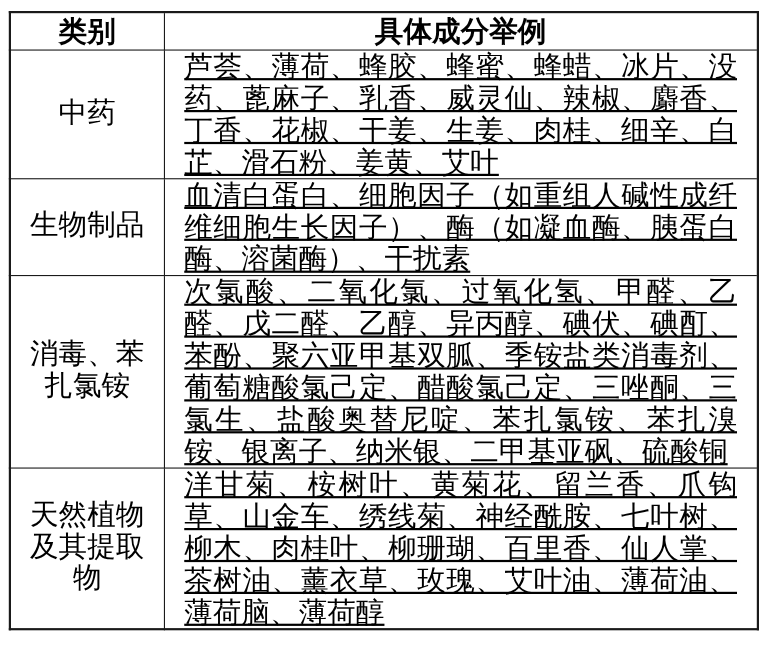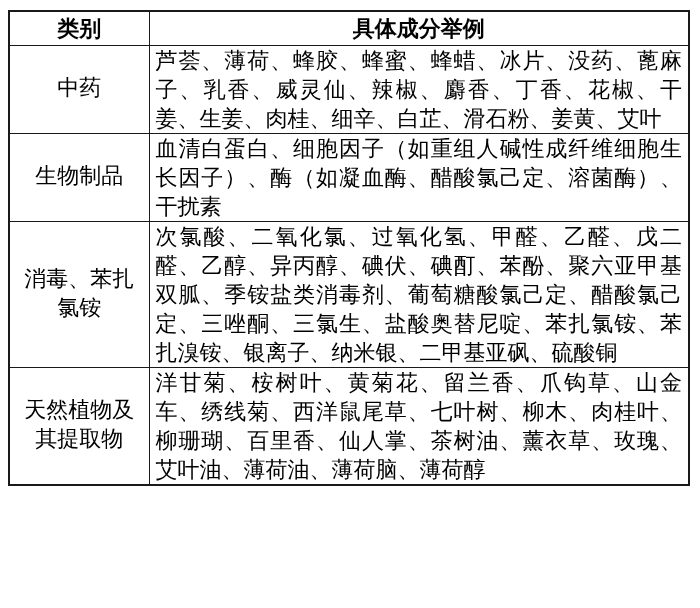--- a/index.html
+++ b/index.html
@@ -20,42 +20,43 @@
   table.ingredients {
     border-collapse: collapse;
     table-layout: fixed;
     width: 682px;
     margin: 10px 0 0 8px;
     border: 2px solid #1a1a1a;
   }
   table.ingredients th,
   table.ingredients td {
     border: 1.5px solid #1a1a1a;
-    font-size: 22px;
+    font-size: 26px;
     line-height: 29px;
     color: #000000;
     vertical-align: middle;
     word-break: normal;
     line-break: strict;
   }
   th.hdr {
     font-weight: bold;
     text-align: center;
     padding: 2px 0;
   }
   col.cat-col { width: 140px; }
   td.cat {
     text-align: center;
     padding: 0 10px;
     font-family: Liberation Mono, monospace;
   }
   td.ex {
     text-align: justify;
     text-justify: inter-character;
-    padding: 0 6px;
+    padding: 0 18px;
+    text-decoration: underline;
   }
 </style>
 </head>
 <body>
 
 <div class="page">
   <table class="ingredients">
     <colgroup>
       <col class="cat-col">
       <col>
@@ -66,25 +67,25 @@
         <th class="hdr">具体成分举例</th>
       </tr>
     </thead>
     <tbody>
       <tr>
         <td class="cat">中药</td>
         <td class="ex">芦荟、薄荷、蜂胶、蜂蜜、蜂蜡、冰片、没药、蓖麻子、乳香、威灵仙、辣椒、麝香、丁香、花椒、干姜、生姜、肉桂、细辛、白芷、滑石粉、姜黄、艾叶</td>
       </tr>
       <tr>
         <td class="cat">生物制品</td>
-        <td class="ex">血清白蛋白、细胞因子（如重组人碱性成纤维细胞生长因子）、酶（如凝血酶、醋酸氯己定、溶菌酶）、干扰素</td>
+        <td class="ex">血清白蛋白、细胞因子（如重组人碱性成纤维细胞生长因子）、酶（如凝血酶、胰蛋白酶、溶菌酶）、干扰素</td>
       </tr>
       <tr>
         <td class="cat">消毒、苯扎氯铵</td>
         <td class="ex">次氯酸、二氧化氯、过氧化氢、甲醛、乙醛、戊二醛、乙醇、异丙醇、碘伏、碘酊、苯酚、聚六亚甲基双胍、季铵盐类消毒剂、葡萄糖酸氯己定、醋酸氯己定、三唑酮、三氯生、盐酸奥替尼啶、苯扎氯铵、苯扎溴铵、银离子、纳米银、二甲基亚砜、硫酸铜</td>
       </tr>
       <tr>
         <td class="cat">天然植物及其提取物</td>
-        <td class="ex">洋甘菊、桉树叶、黄菊花、留兰香、爪钩草、山金车、绣线菊、西洋鼠尾草、七叶树、柳木、肉桂叶、柳珊瑚、百里香、仙人掌、茶树油、薰衣草、玫瑰、艾叶油、薄荷油、薄荷脑、薄荷醇</td>
+        <td class="ex">洋甘菊、桉树叶、黄菊花、留兰香、爪钩草、山金车、绣线菊、神经酰胺、七叶树、柳木、肉桂叶、柳珊瑚、百里香、仙人掌、茶树油、薰衣草、玫瑰、艾叶油、薄荷油、薄荷脑、薄荷醇</td>
       </tr>
     </tbody>
   </table>
 </div>
 
 </body></html>

